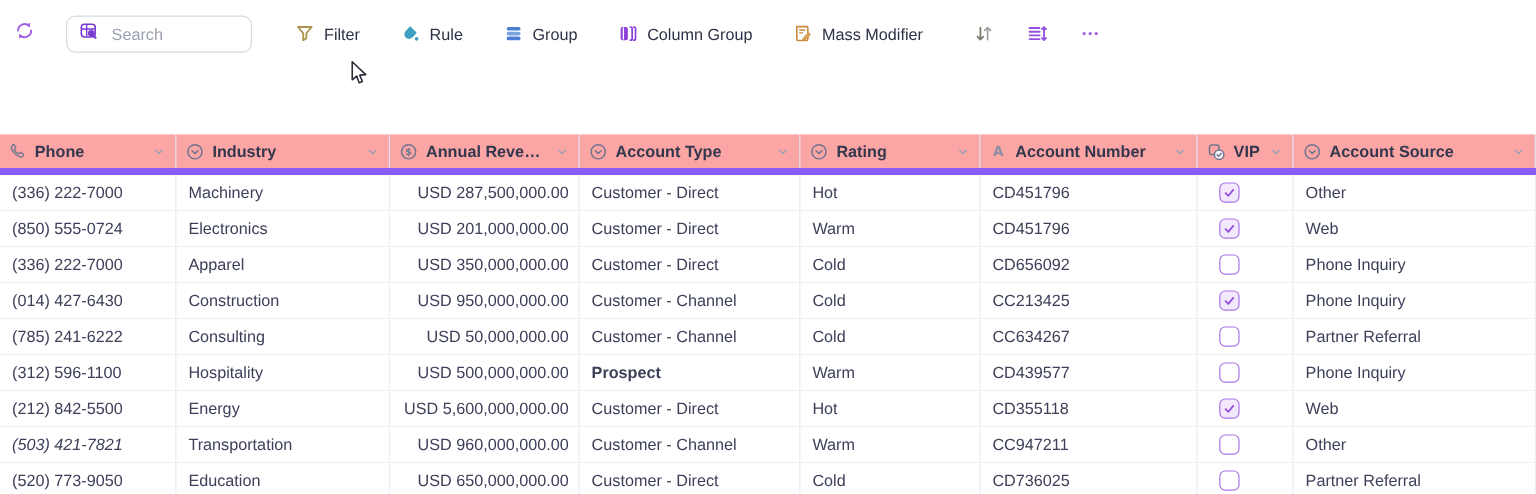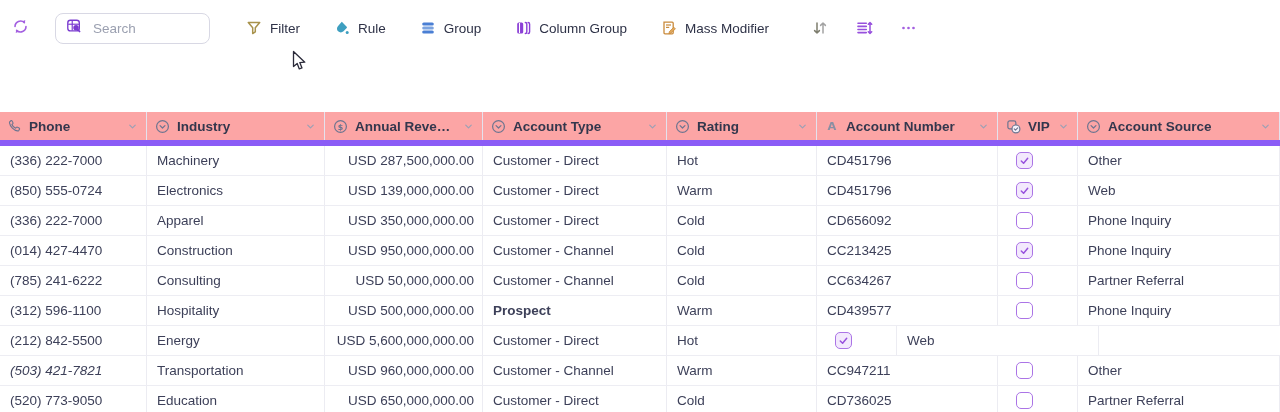--- a/index.html
+++ b/index.html
@@ -294,21 +294,21 @@
             <svg width="11" height="11" viewBox="0 0 12 12">
               <polyline points="2.5,6.5 5,9 9.5,3.5" fill="none" stroke="#9750dd" stroke-width="1.6" stroke-linecap="round" stroke-linejoin="round"></polyline>
             </svg>
           </span>
         </div>
         <div class="td" style="width: 202px;">Other</div>
       </div>
       <div class="tr">
         <div class="td" style="width: 147px;">(850) 555-0724</div>
         <div class="td" style="width: 178px;">Electronics</div>
-        <div class="td right" style="width: 158px;">USD 139,000,000.00</div>
+        <div class="td right" style="width: 158px;">USD 201,000,000.00</div>
         <div class="td" style="width: 184px;">Customer - Direct</div>
         <div class="td" style="width: 150px;">Warm</div>
         <div class="td" style="width: 181px;">CD451796</div>
         <div class="td" style="width: 80px;">
           <span class="cb on">
             <svg width="11" height="11" viewBox="0 0 12 12">
               <polyline points="2.5,6.5 5,9 9.5,3.5" fill="none" stroke="#9750dd" stroke-width="1.6" stroke-linecap="round" stroke-linejoin="round"></polyline>
             </svg>
           </span>
         </div>
@@ -320,21 +320,21 @@
         <div class="td right" style="width: 158px;">USD 350,000,000.00</div>
         <div class="td" style="width: 184px;">Customer - Direct</div>
         <div class="td" style="width: 150px;">Cold</div>
         <div class="td" style="width: 181px;">CD656092</div>
         <div class="td" style="width: 80px;">
           <span class="cb"></span>
         </div>
         <div class="td" style="width: 202px;">Phone Inquiry</div>
       </div>
       <div class="tr">
-        <div class="td" style="width: 147px;">(014) 427-4470</div>
+        <div class="td" style="width: 147px;">(014) 427-6430</div>
         <div class="td" style="width: 178px;">Construction</div>
         <div class="td right" style="width: 158px;">USD 950,000,000.00</div>
         <div class="td" style="width: 184px;">Customer - Channel</div>
         <div class="td" style="width: 150px;">Cold</div>
         <div class="td" style="width: 181px;">CC213425</div>
         <div class="td" style="width: 80px;">
           <span class="cb on">
             <svg width="11" height="11" viewBox="0 0 12 12">
               <polyline points="2.5,6.5 5,9 9.5,3.5" fill="none" stroke="#9750dd" stroke-width="1.6" stroke-linecap="round" stroke-linejoin="round"></polyline>
             </svg>
@@ -365,20 +365,21 @@
           <span class="cb"></span>
         </div>
         <div class="td" style="width: 202px;">Phone Inquiry</div>
       </div>
       <div class="tr">
         <div class="td" style="width: 147px;">(212) 842-5500</div>
         <div class="td" style="width: 178px;">Energy</div>
         <div class="td right" style="width: 158px;">USD 5,600,000,000.00</div>
         <div class="td" style="width: 184px;">Customer - Direct</div>
         <div class="td" style="width: 150px;">Hot</div>
+        <div class="td" style="width: 181px;">CD355118</div>
         <div class="td" style="width: 80px;">
           <span class="cb on">
             <svg width="11" height="11" viewBox="0 0 12 12">
               <polyline points="2.5,6.5 5,9 9.5,3.5" fill="none" stroke="#9750dd" stroke-width="1.6" stroke-linecap="round" stroke-linejoin="round"></polyline>
             </svg>
           </span>
         </div>
         <div class="td" style="width: 202px;">Web</div>
       </div>
       <div class="tr">

